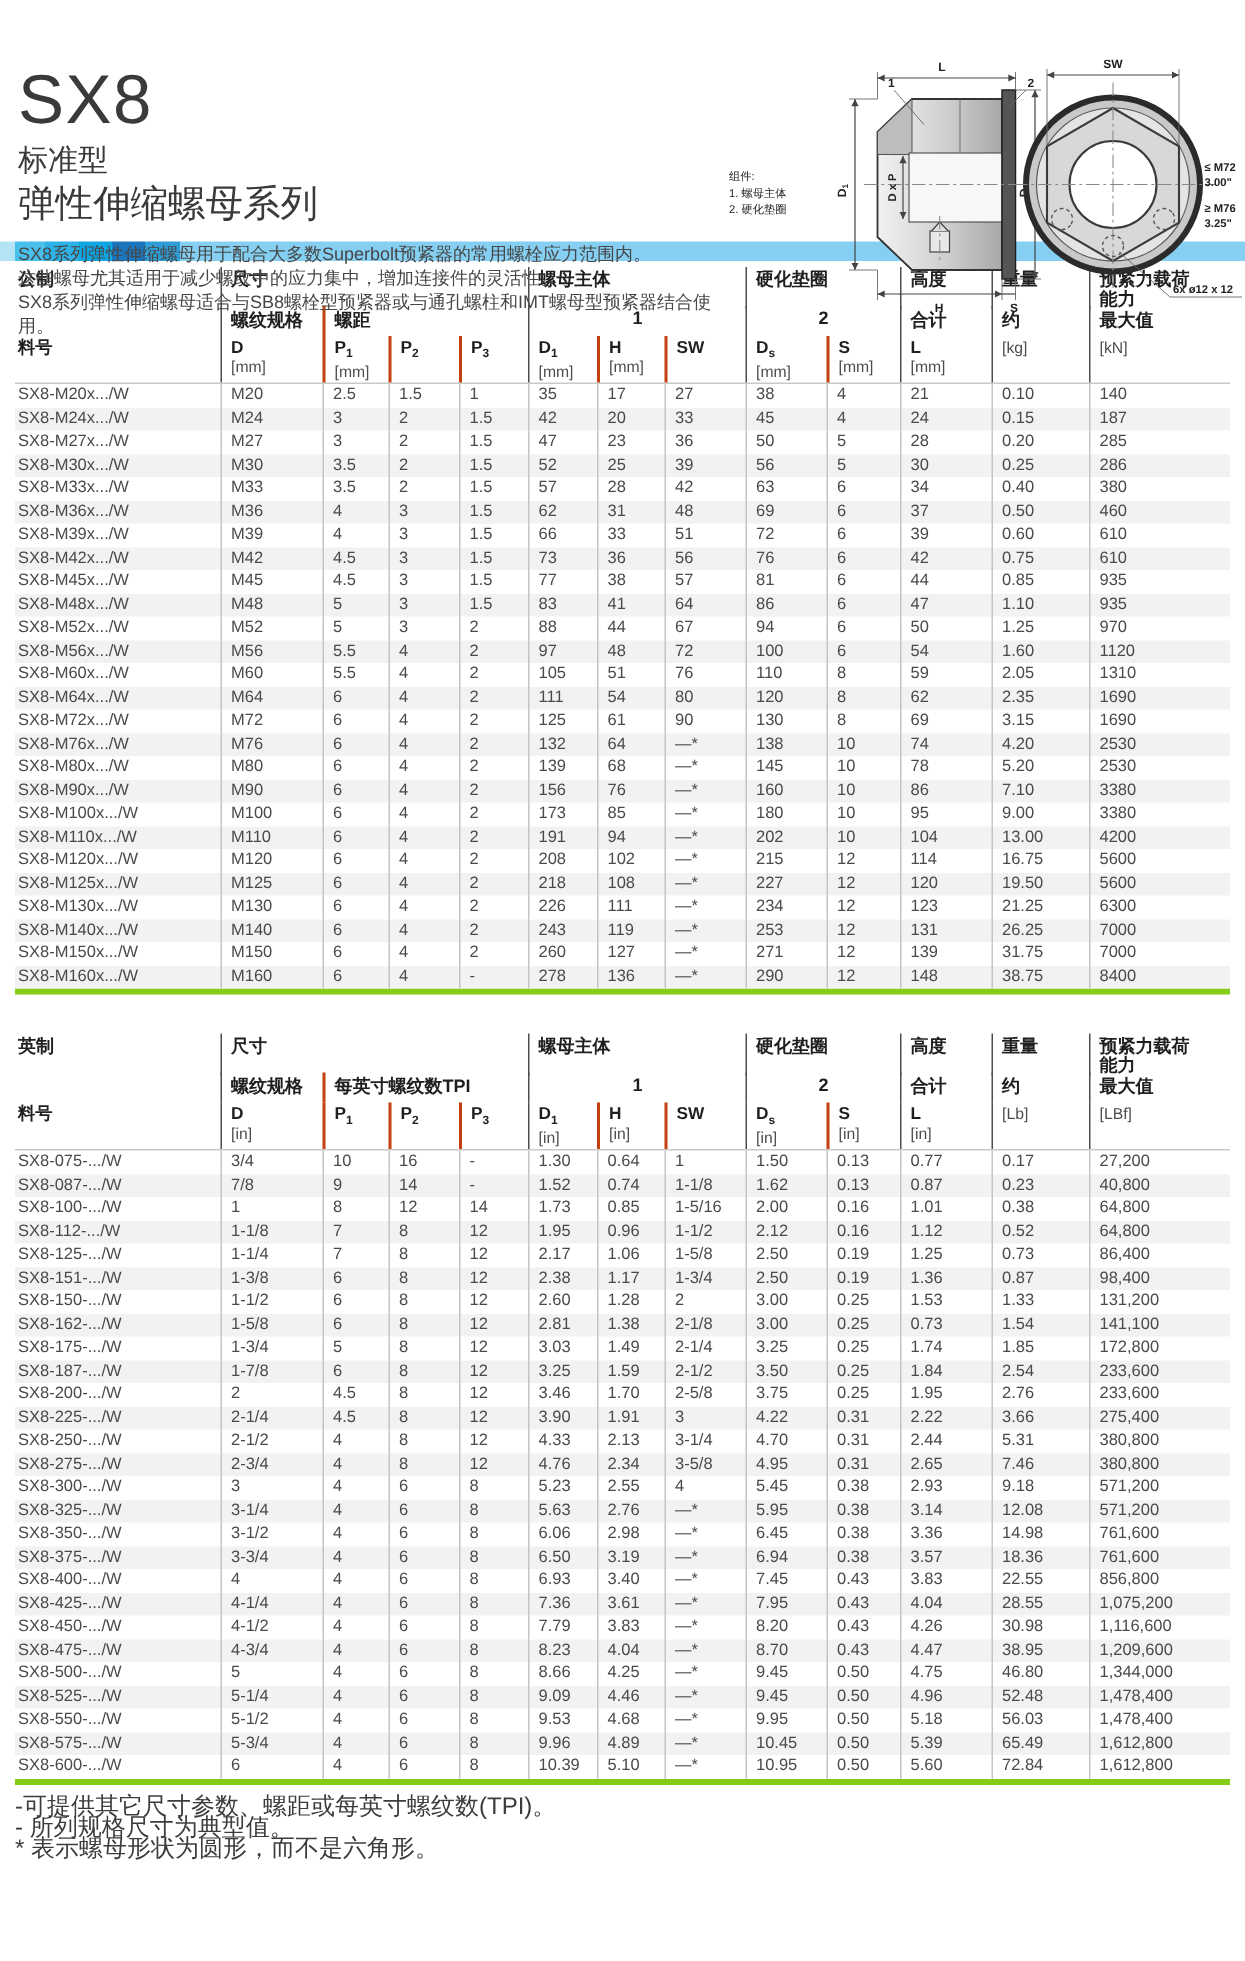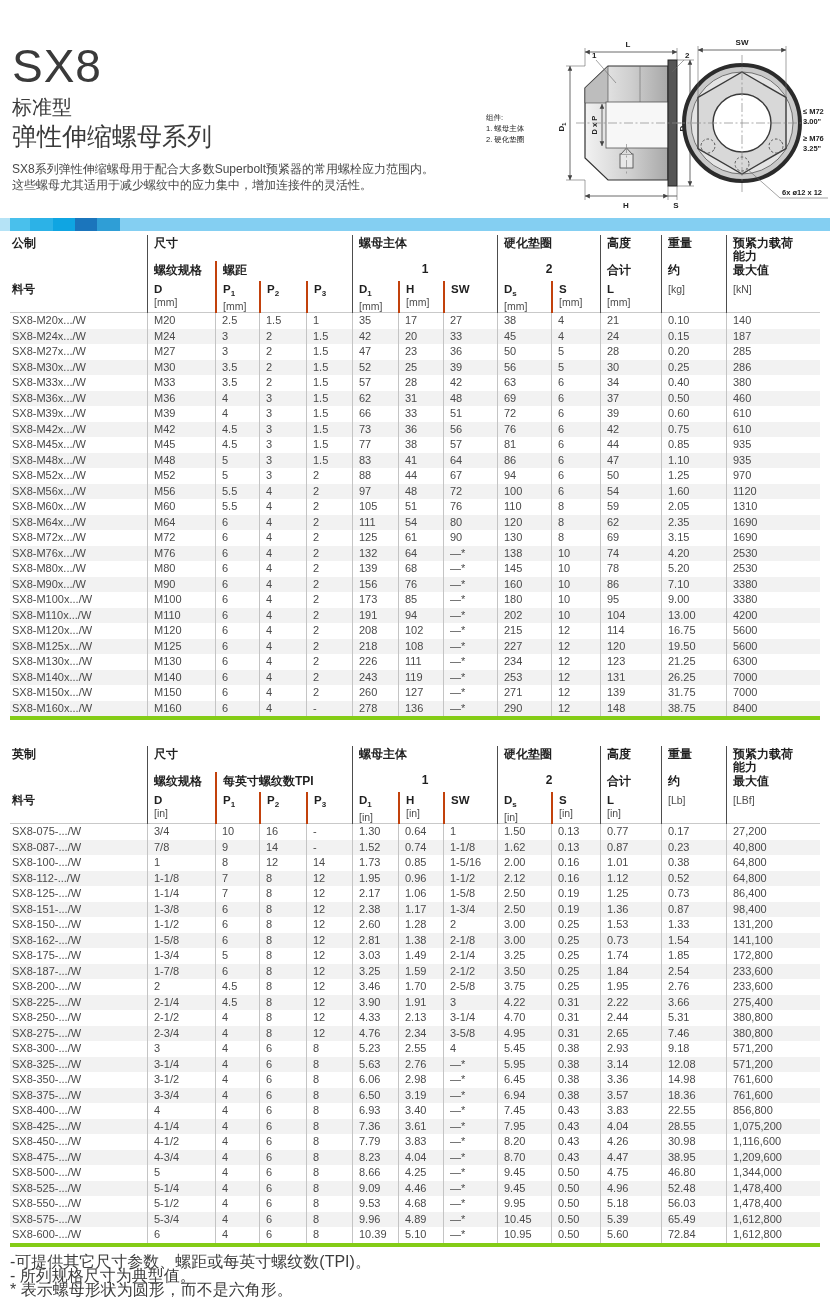--- a/index.html
+++ b/index.html
@@ -1,21 +1,21 @@
 <!DOCTYPE html>
 <html><head>
 <meta charset="utf-8">
 <style>
   * { margin:0; padding:0; box-sizing:border-box; }
   html,body { background:#fff; }
   body { font-family:"Liberation Sans","DejaVu Sans",sans-serif; color:#3d3d3d; }
   .page { position:relative; width:830px; height:1307px; background:#fff; overflow:hidden; }
 
   
-  .head { position:relative; height:218px; }
+  .head { position:relative; height:161px; }
   .titleblock { position:absolute; left:12px; top:42px; width:470px; }
   .big-title { font-size:46px; font-weight:400; color:#3a3a3a; line-height:1.05; letter-spacing:1px; }
   .sub1 { font-size:20px; color:#3a3a3a; margin-top:6px; line-height:1.15; }
   .sub2 { font-size:25px; color:#3a3a3a; margin-top:2px; line-height:1.2; }
   .desc { margin-top:10px; font-size:12px; color:#474747; line-height:16px; }
   .drawing { position:absolute; left:480px; top:28px; width:350px; height:186px; }
 
   
   .bluebar { margin-top:0; width:830px; height:13px;
     background:linear-gradient(to right,
@@ -70,20 +70,21 @@
 <div class="page">
 
   <div class="head">
     <div class="titleblock">
       <div class="big-title">SX8</div>
       <div class="sub1">标准型</div>
       <div class="sub2">弹性伸缩螺母系列</div>
       <div class="desc">
         <div>SX8系列弹性伸缩螺母用于配合大多数Superbolt预紧器的常用螺栓应力范围内。</div>
         <div>这些螺母尤其适用于减少螺纹中的应力集中，增加连接件的灵活性。</div>
+        <div>SX8系列弹性伸缩螺母适合与SB8螺栓型预紧器或与通孔螺柱和IMT螺母型预紧器结合使用。</div>
       </div>
     </div>
 
     <div class="drawing">
       <svg width="350" height="186" viewBox="0 0 350 186">
         <defs>
           <linearGradient id="gbody" x1="0" y1="0" x2="1" y2="0">
             <stop offset="0" stop-color="#f2f2f2"></stop>
               <stop offset="0.55" stop-color="#cfcfcf"></stop>
               <stop offset="1" stop-color="#a8a8a8"></stop>

